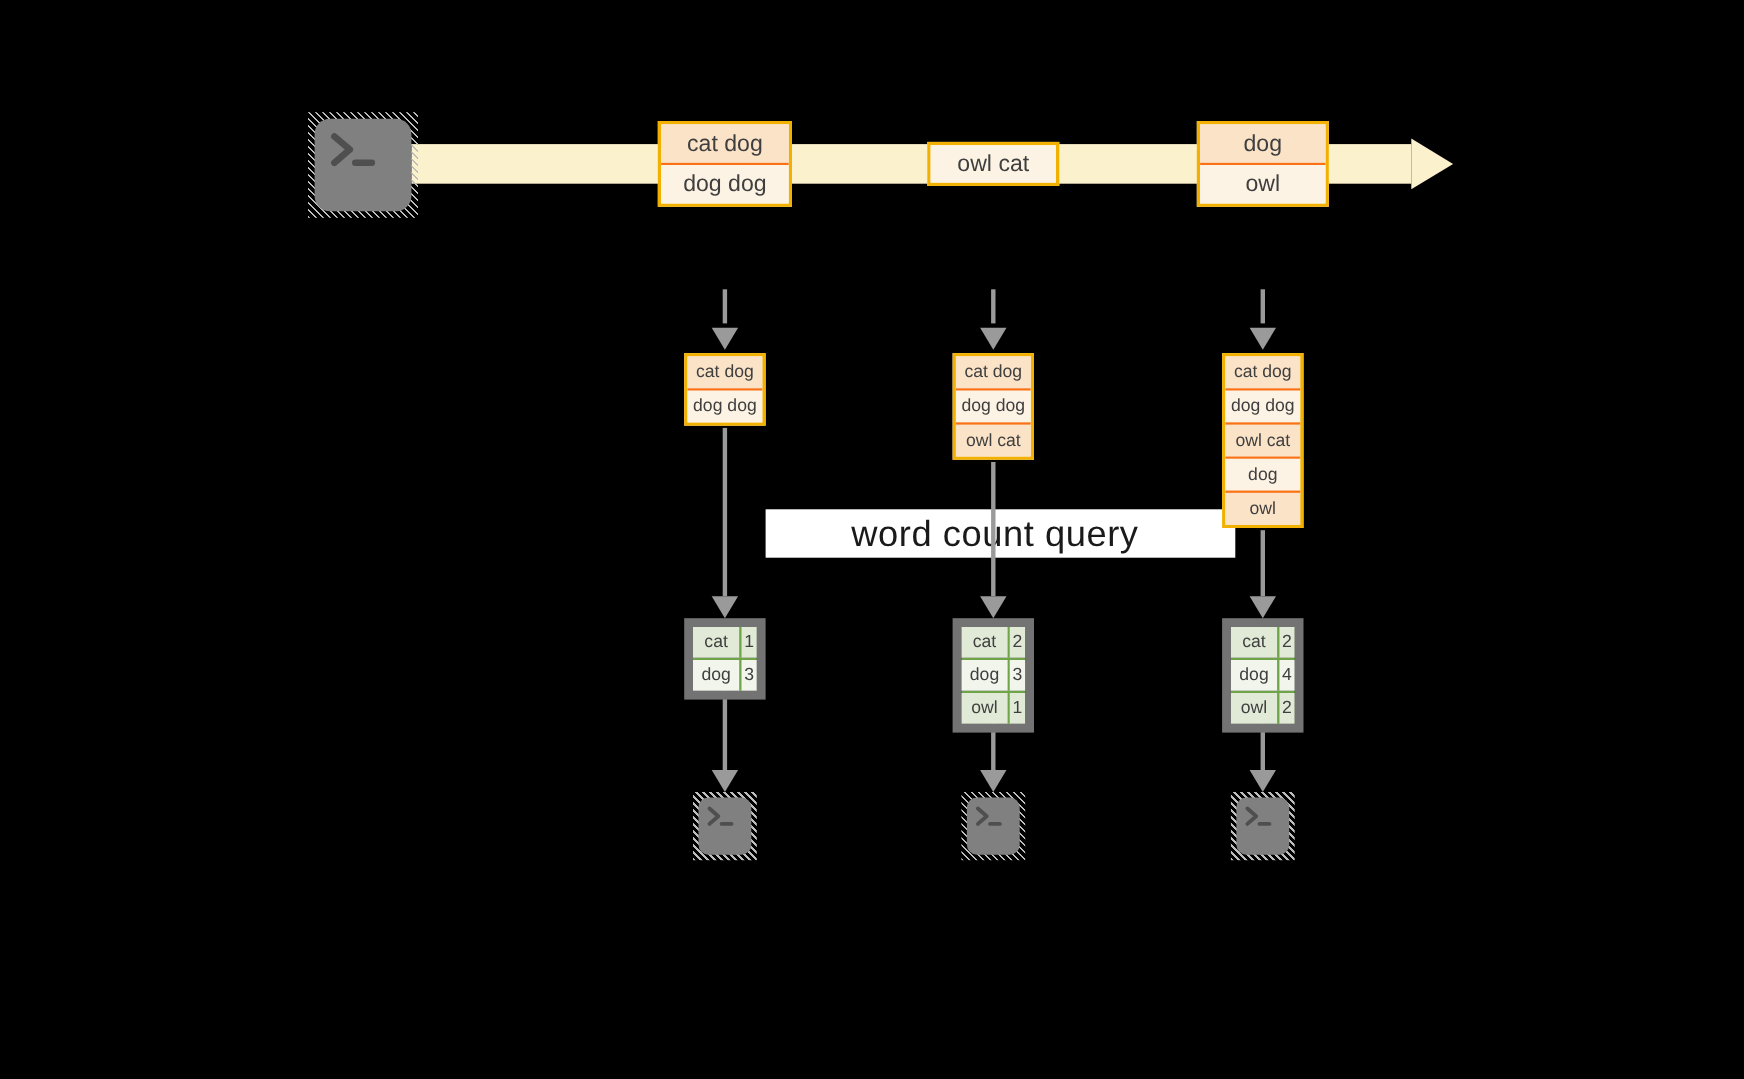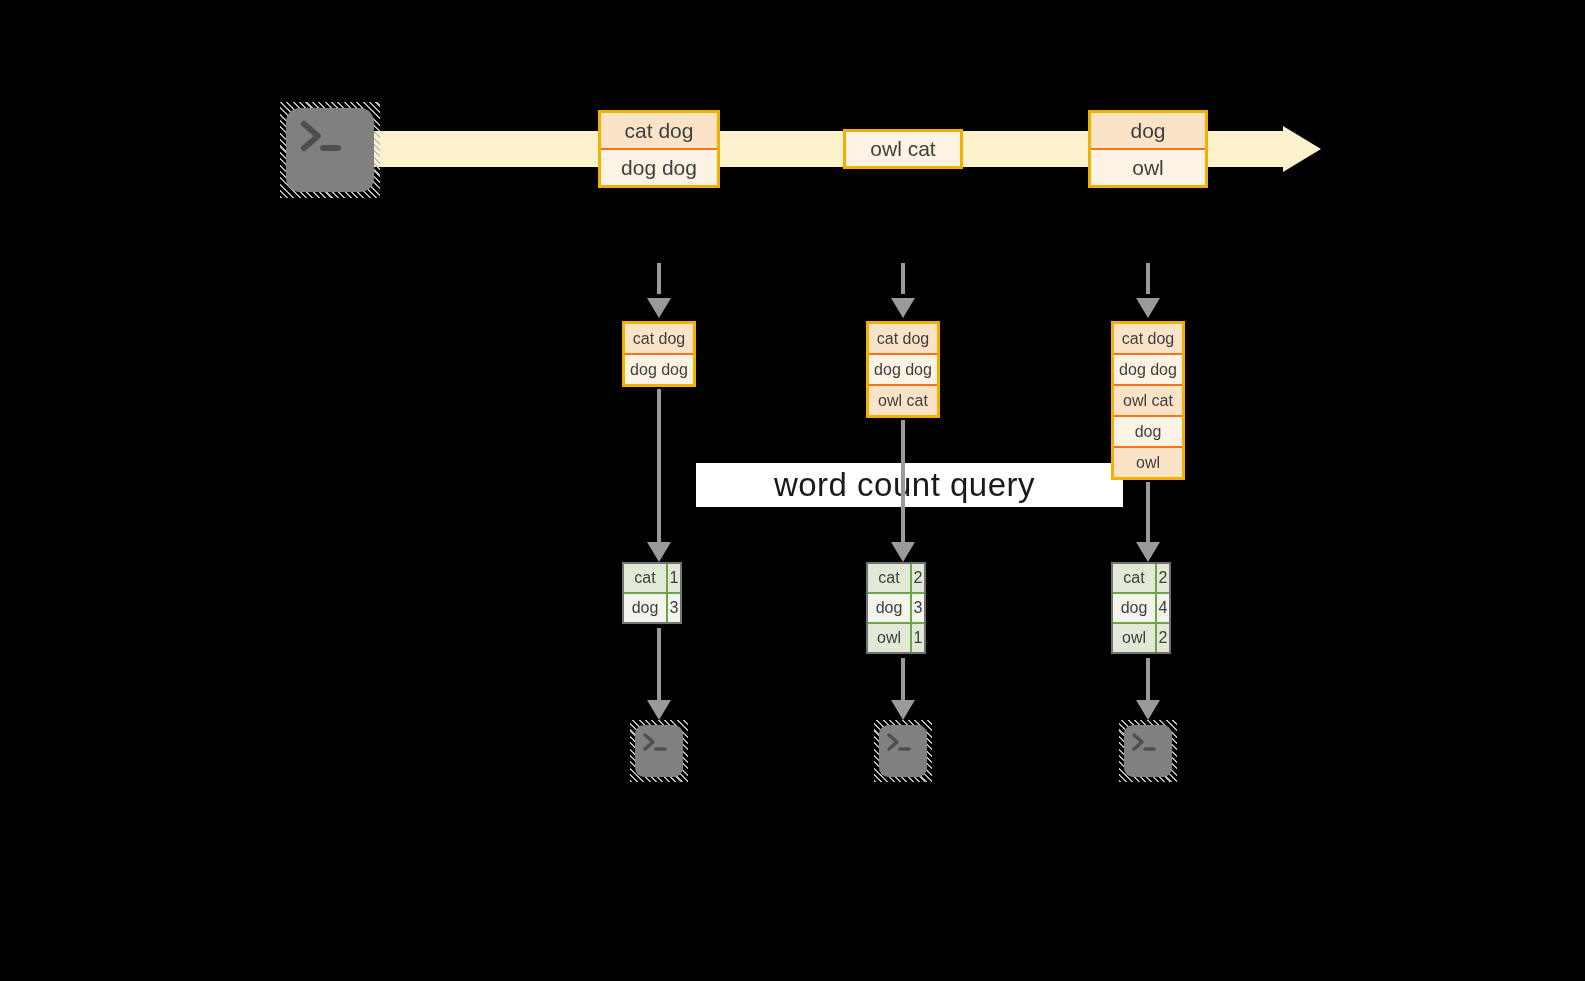--- a/index.html
+++ b/index.html
@@ -22,21 +22,21 @@
   .cream{background:#FDF3E4;}
   
   .vline{position:absolute;width:4px;background:#9A9A9A;z-index:2;}
   .ahead{position:absolute;width:0;height:0;border-left:12px solid transparent;
     border-right:12px solid transparent;border-top:20px solid #9A9A9A;z-index:2;}
   
   .query-band{position:absolute;left:696px;top:463px;width:427px;height:44px;background:#FFFFFF;z-index:1;
     display:flex;align-items:center;justify-content:center;}
   .query-label{font-size:33px;color:#1A1A1A;letter-spacing:0.5px;padding-right:10px;}
   
-  .gtable{position:absolute;width:60px;border:2px solid #737373;box-sizing:border-box;z-index:3;}
+  .gtable{position:absolute;width:74px;border:8px solid #737373;box-sizing:border-box;z-index:3;}
   .grow{display:flex;height:28px;line-height:28px;font-size:16px;text-align:center;}
   .grow.divided{border-top:2px solid #6FA548;}
   .gname{width:44px;border-right:2px solid #6FA548;box-sizing:border-box;}
   .gnum{flex:1;}
   .grow.dark .gname,.grow.dark .gnum{background:#E1EAD6;}
   .grow.light .gname,.grow.light .gnum{background:#F1F5EC;}
   
   .term{position:absolute;z-index:3;
     background:repeating-linear-gradient(45deg,#BDBDBD 0 1.5px,transparent 1.5px 4.5px);}
   .term-inner{position:absolute;left:6px;right:6px;top:6px;bottom:6px;background:#808080;border-radius:14px;}

